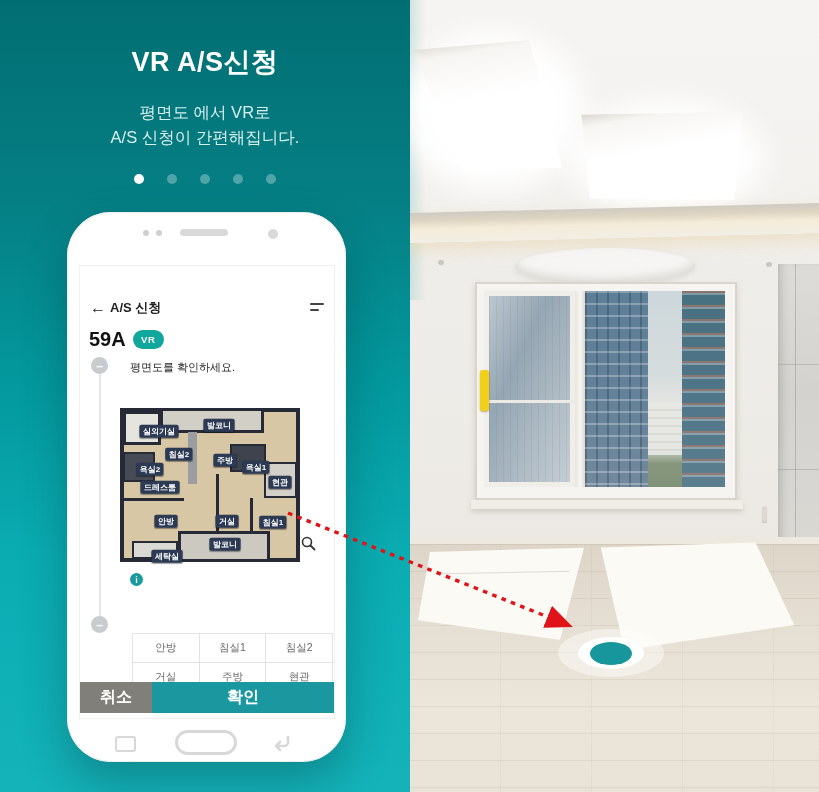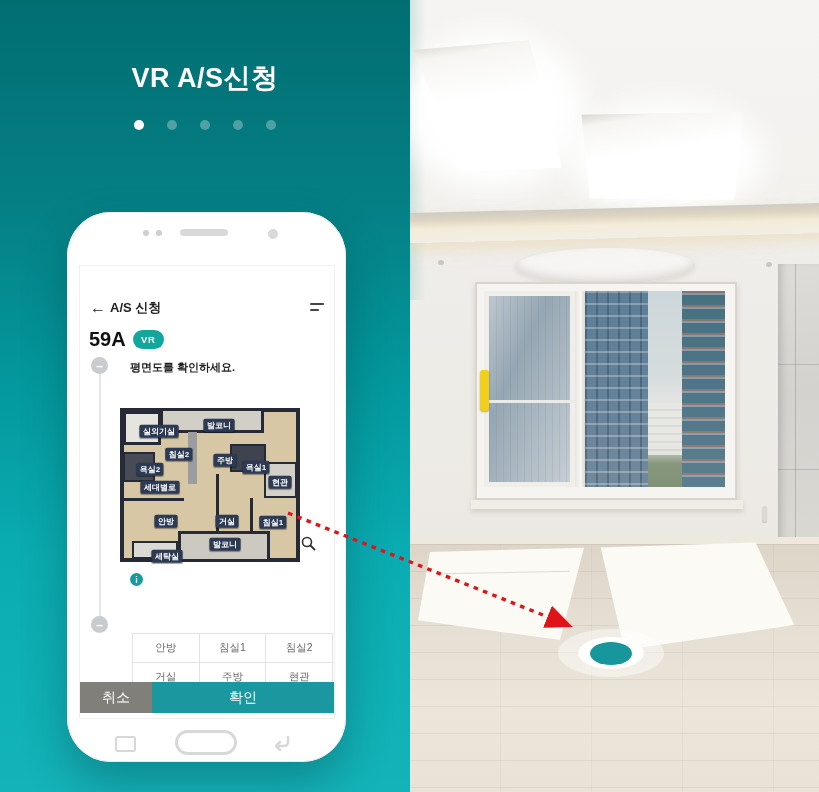--- a/index.html
+++ b/index.html
@@ -3,21 +3,21 @@
 <meta charset="utf-8">
 <style>
   * { box-sizing: border-box; margin: 0; padding: 0; }
   html, body { width: 819px; height: 792px; overflow: hidden; }
   body { font-family: "Liberation Sans", "DejaVu Sans", sans-serif; }
   .stage { position: relative; width: 819px; height: 792px; background: #016e72; overflow: hidden; }
 
   
   .left-panel { position: absolute; left: 0; top: 0; width: 410px; height: 792px;
     background: linear-gradient(180deg, #016e72 0%, #057f84 25%, #03989d 48%, #0aacb2 70%, #14b3ba 100%); }
-  .intro-title { margin-top: 60px; text-align: center; color: #ffffff; font-size: 27px; font-weight: 600; letter-spacing: 0.5px; }
+  .intro-title { margin-top: 44px; text-align: center; color: #ffffff; font-size: 27px; font-weight: 600; letter-spacing: 0.5px; }
   .intro-sub { margin-top: 20px; text-align: center; color: #d9efee; font-size: 16.5px; line-height: 1.5; font-weight: 400; }
   .dots { margin-top: 24px; display: flex; justify-content: center; gap: 23px; }
   .dot { width: 10px; height: 10px; border-radius: 50%; background: rgba(255,255,255,0.30); }
   .dot.active { background: #ffffff; }
 
   
   .phone { position: absolute; left: 67px; top: 212px; width: 279px; height: 550px;
     background: #ffffff; border-radius: 44px; box-shadow: 0 20px 45px rgba(0,42,44,0.30), inset 0 0 0 1px #ececec; }
   .cam-dot { position: absolute; width: 6px; height: 6px; border-radius: 50%; background: #cfcfcf; top: 18px; }
   .cam-dot.d1 { left: 76px; } .cam-dot.d2 { left: 89px; }
@@ -38,21 +38,21 @@
   .menu-icon span:last-child { width: 9px; margin-bottom: 0; }
 
   .unit-row { position: absolute; left: 9px; top: 62px; display: flex; align-items: center; gap: 7px; }
   .unit-label { font-size: 20px; font-weight: 800; color: #111; }
   .vr-badge { width: 31px; height: 19px; border-radius: 10px; background: #12a79d; color: #fff; font-size: 9.5px; font-weight: 800; display: flex; align-items: center; justify-content: center; letter-spacing: 0.5px; }
 
   .timeline { position: absolute; left: 19px; top: 107px; width: 2px; height: 245px; background: #e4e6e7; }
   .step-circle { position: absolute; width: 17px; height: 17px; border-radius: 50%; background: #c9ccce; color: #fff; display: flex; align-items: center; justify-content: center; font-size: 12px; font-weight: 700; line-height: 1; }
   .step1-circle { left: 11px; top: 91px; }
   .step2-circle { left: 11px; top: 350px; }
-  .step-title { position: absolute; left: 50px; font-size: 11px; font-weight: 700; color: #222; }
+  .step-title { position: absolute; left: 50px; font-size: 11px; font-weight: 400; color: #222; }
   .step1-title { top: 94px; }
   .step2-title { top: 353px; }
   .step-desc { position: absolute; left: 50px; top: 111px; font-size: 8.5px; color: #a3a3a3; line-height: 1.55; }
 
   
   .plan { position: absolute; left: 40px; top: 142px; width: 180px; height: 154px; background: #d8c7a5; border: 4px solid #262a36; padding-left: 30px; }
   .pr { position: absolute; }
   .r-topbalcony { left: 36px; top: -1px; width: 104px; height: 22px; background: #d2cfc7; border-bottom: 3px solid #262a36; border-left: 3px solid #262a36; border-right: 3px solid #262a36; }
   .r-outdoor { left: -1px; top: -1px; width: 38px; height: 34px; background: #e6e4de; border: 3px solid #262a36; }
   .r-bath2 { left: -1px; top: 40px; width: 32px; height: 30px; background: #474b55; border: 2px solid #262a36; }
@@ -68,21 +68,21 @@
   .zoom-btn { position: absolute; left: 221px; top: 270px; width: 15px; height: 15px; }
 
   .info-note { position: absolute; left: 50px; top: 306px; display: flex; gap: 6px; }
   .info-icon { flex: 0 0 auto; width: 13px; height: 13px; border-radius: 50%; background: #189aa0; color: #fff; font-size: 9px; font-weight: 800; display: flex; align-items: center; justify-content: center; margin-top: 1px; }
   .info-text { font-size: 10px; font-weight: 700; color: #1a9aa0; line-height: 1.5; }
 
   .loc-table { position: absolute; left: 52px; top: 367px; width: 201px; border-collapse: collapse; }
   .loc-table td { width: 67px; height: 29px; border: 1px solid #e2e2e2; text-align: center; font-size: 10.5px; color: #666; background: #fff; }
 
   .action-bar { position: absolute; left: 0; top: 416px; width: 254px; height: 31px; display: flex; z-index: 5; }
-  .btn { display: flex; align-items: center; justify-content: center; color: #fff; font-size: 14px; font-weight: 400; cursor: pointer; }
+  .btn { display: flex; align-items: center; justify-content: center; color: #fff; font-size: 16px; font-weight: 700; cursor: pointer; }
   .btn-cancel { width: 72px; background: #817f7a; }
   .btn-confirm { flex: 1; background: #1b989f; }
 
   .bottom-nav { position: absolute; left: 0; top: 516px; width: 279px; height: 34px; }
   .nav-recents { position: absolute; left: 48px; top: 8px; width: 21px; height: 16px; border: 2.5px solid #d8d8d8; border-radius: 3px; }
   .nav-home { position: absolute; left: 108px; top: 2px; width: 62px; height: 25px; border: 3px solid #d8d8d8; border-radius: 13px; }
   .nav-back { position: absolute; left: 204px; top: 6px; }
 
   
   .photo { position: absolute; left: 410px; top: 0; width: 409px; height: 792px; overflow: hidden;
@@ -194,20 +194,24 @@
     <div class="sun sunB"></div>
     <div class="sun-line"></div>
 
     <div class="target-outer"></div>
     <div class="target-ring"></div>
     <div class="target-dot"></div>
   </div>
 
   <div class="left-panel">
     <h1 class="intro-title">VR A/S신청</h1>
+    <div class="intro-sub">
+      <div>평면도 에서 VR로</div>
+      <div>A/S 신청이 간편해집니다.</div>
+    </div>
     <div class="dots">
       <span class="dot active"></span>
       <span class="dot"></span>
       <span class="dot"></span>
       <span class="dot"></span>
       <span class="dot"></span>
     </div>
 
     <div class="phone">
       <span class="cam-dot d1"></span>
@@ -248,21 +252,21 @@
           <div class="pr wall-v1"></div>
           <div class="pr wall-h1"></div>
           <div class="pr wall-v2"></div>
           <span class="room-tag" style="left:35px; top:19px;">실외기실</span>
           <span class="room-tag" style="left:95px; top:13px;">발코니</span>
           <span class="room-tag" style="left:55px; top:42px;">침실2</span>
           <span class="room-tag" style="left:101px; top:48px;">주방</span>
           <span class="room-tag" style="left:26px; top:57px;">욕실2</span>
           <span class="room-tag" style="left:132px; top:55px;">욕실1</span>
           <span class="room-tag" style="left:156px; top:70px;">현관</span>
-          <span class="room-tag" style="left:36px; top:75px;">세대별로</span>
+          <span class="room-tag" style="left:36px; top:75px;">드레스룸</span>
           <span class="room-tag" style="left:42px; top:109px;">안방</span>
           <span class="room-tag" style="left:103px; top:109px;">거실</span>
           <span class="room-tag" style="left:149px; top:110px;">침실1</span>
           <span class="room-tag" style="left:101px; top:132px;">발코니</span>
           <span class="room-tag" style="left:43px; top:144px;">세탁실</span>
         </div>
         <svg class="zoom-btn" viewBox="0 0 15 15">
           <circle cx="6" cy="6" r="4.5" fill="none" stroke="#333" stroke-width="1.6"></circle>
           <line x1="9.5" y1="9.5" x2="13.5" y2="13.5" stroke="#333" stroke-width="1.8" stroke-linecap="round"></line>
         </svg>

